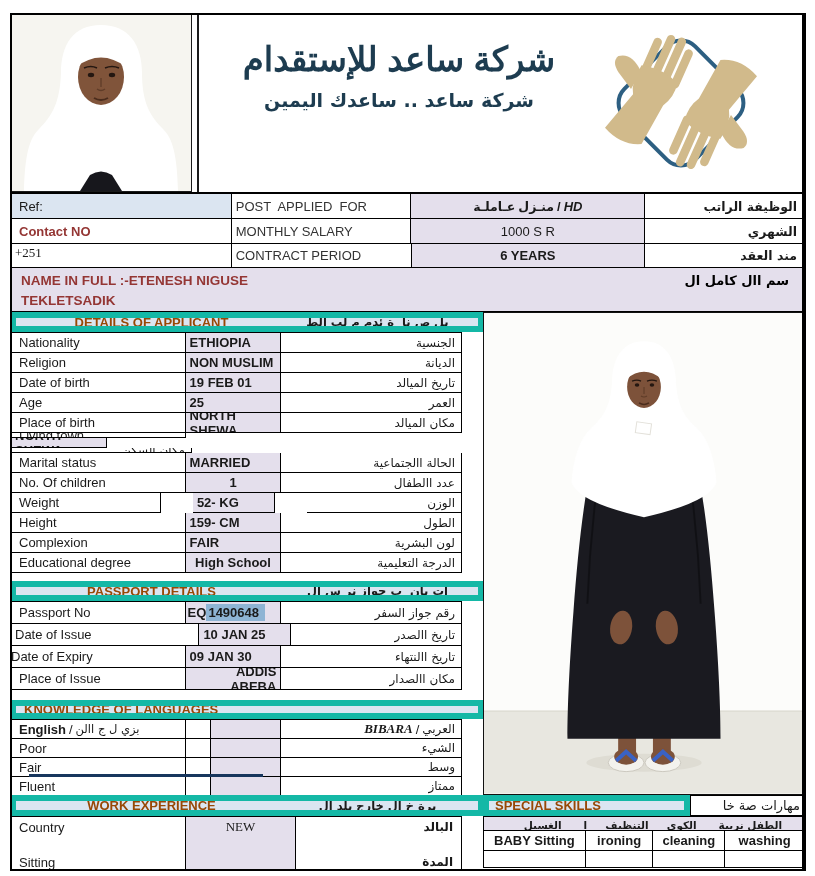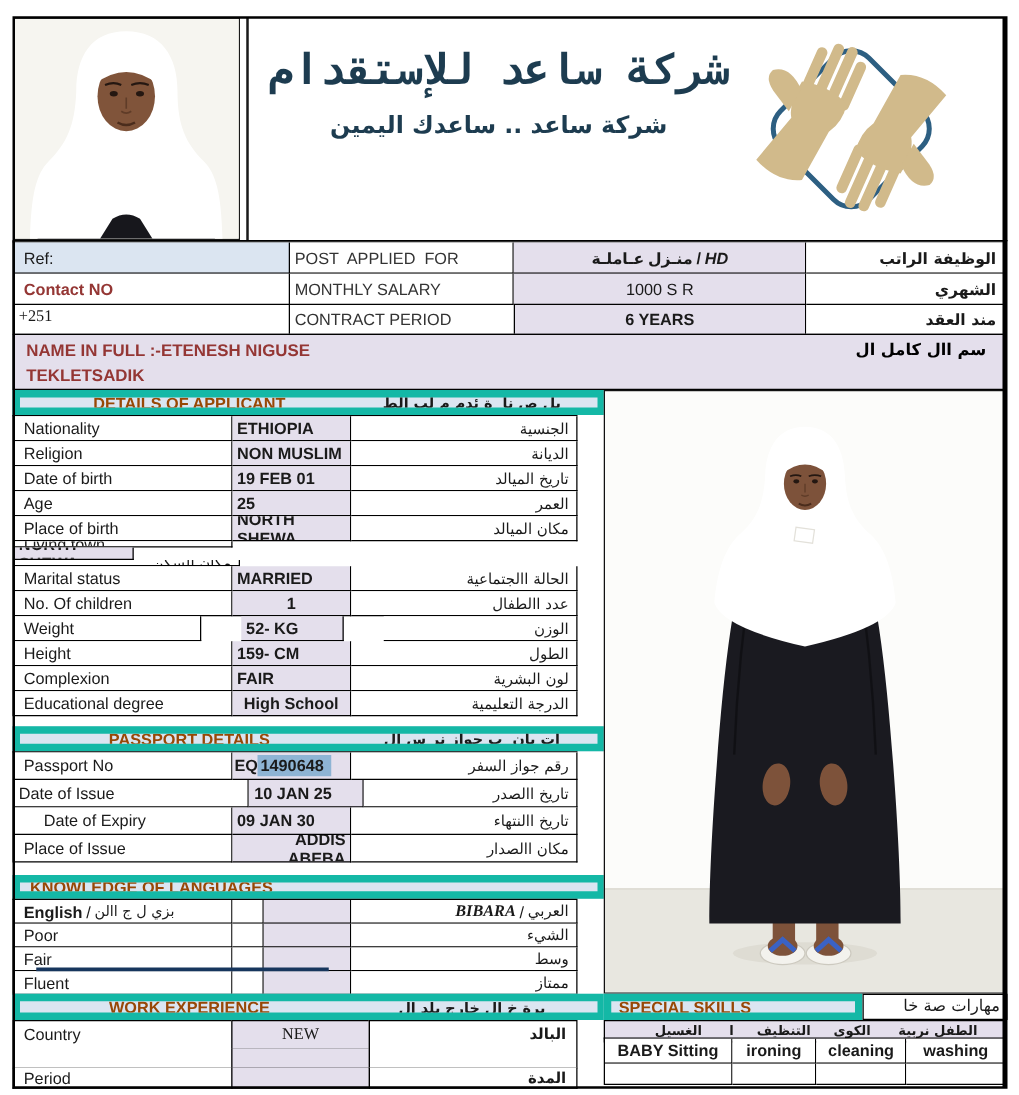--- a/index.html
+++ b/index.html
@@ -9,21 +9,21 @@
   html,body{margin:0;padding:0;background:#ffffff;}
   .page{position:relative;width:815px;height:876px;background:#fff;overflow:hidden;
         font-family:"Liberation Sans",sans-serif;color:#1a1a1a;}
   .page-border{position:absolute;left:10px;top:13px;width:796px;height:858px;
         border:2px solid #000;border-right:4px solid #000;box-sizing:border-box;pointer-events:none;z-index:50;}
   
   .photo-cell{position:absolute;left:11px;top:14px;width:181px;height:178px;border:1px solid #1a1a1a;
         box-sizing:border-box;background:#f6f5f0;}
   .hdr-divider{position:absolute;left:197px;top:14px;width:2px;height:178px;background:#1a1a1a;}
   .title-block{position:absolute;left:203px;top:40px;width:392px;text-align:center;direction:rtl;}
-  .title{font-family:Liberation Mono, monospace;font-weight:bold;font-size:34px;color:var(--navy);line-height:1.15;}
+  .title{font-family:Liberation Sans, sans-serif;font-weight:bold;font-size:34px;color:var(--navy);line-height:1.15;}
   .subtitle{font-family:"DejaVu Sans",sans-serif;font-weight:bold;font-size:19px;color:var(--navy);margin-top:10px;}
   .logo{position:absolute;left:592px;top:17px;width:178px;height:172px;}
   .hline{position:absolute;left:10px;top:192px;width:796px;height:1px;background:#000;}
   
   .tbl{position:absolute;border-left:1px solid #000;border-top:1px solid #000;box-sizing:border-box;}
   .tr{display:flex;}
   .td{box-sizing:border-box;border-right:1px solid #000;border-bottom:1px solid #000;
       display:flex;align-items:center;overflow:hidden;font-size:13px;padding:0 4px;background:#fff;}
   .bar{position:absolute;box-sizing:border-box;border:6px solid #14b8a6;background:var(--blue);
       display:flex;align-items:center;overflow:hidden;}
@@ -205,21 +205,21 @@
           <span class="hl-span">1490648</span>
       </div>
       <div class="td ar" style="width:181px;">رقم جواز السفر</div>
     </div>
     <div class="tr" style="height:22px;">
       <div class="td" style="width:199px;padding-left:4px;">Date of Issue</div>
       <div class="td lav bold" style="width:96px;">10 JAN 25</div>
       <div class="td ar" style="width:181px;">تاريخ االصدر</div>
     </div>
     <div class="tr" style="height:22px;">
-      <div class="td" style="width:175px;padding-left:24px;">Date of Expiry</div>
+      <div class="td" style="width:175px;padding-left:0;">Date of Expiry</div>
       <div class="td lav bold" style="width:96px;">09 JAN 30</div>
       <div class="td ar" style="width:181px;">تاريخ االنتهاء</div>
     </div>
     <div class="tr" style="height:22px;">
       <div class="td" style="width:175px;padding-left:8px;">Place of Issue</div>
       <div class="td lav bold center" style="width:96px;">ADDIS ABEBA</div>
       <div class="td ar" style="width:181px;">مكان االصدار</div>
     </div>
   </div>
 
@@ -262,21 +262,21 @@
     </div>
   </div>
   <div class="fair-line"></div>
 
   <div class="bar" style="left:10px;top:795px;width:474px;height:21px;">
     <div class="ttl center" style="width:271px;display:flex;justify-content:center;">WORK EXPERIENCE</div>
     <div class="arb bold pre" style="width:181px;text-align:center;font-size:11.5px;">برة خ ال خارج بلد ال</div>
   </div>
 
   <div class="td" style="position:absolute;left:10px;top:816px;width:176px;height:39px;border:1px solid #000;align-items:flex-start;padding:3px 0 0 8px;">Country</div>
-  <div class="td" style="position:absolute;left:10px;top:854px;width:176px;height:17px;border:1px solid #000;border-top:none;padding-left:8px;">Period</div>
+  <div class="td" style="position:absolute;left:10px;top:854px;width:176px;height:17px;border:1px solid #000;border-top:none;padding-left:8px;">Sitting</div>
   <div class="td lav serif center" style="position:absolute;left:185px;top:816px;width:111px;height:24px;border:1px solid #000;align-items:flex-start;padding-top:2px;">NEW</div>
   <div class="td lav" style="position:absolute;left:185px;top:839px;width:111px;height:16px;border:1px solid #000;border-top:none;"></div>
   <div class="td lav" style="position:absolute;left:185px;top:854px;width:111px;height:17px;border:1px solid #000;border-top:none;"></div>
   <div class="td arb bold" style="position:absolute;left:295px;top:816px;width:167px;height:39px;border:1px solid #000;align-items:flex-start;justify-content:flex-start;direction:rtl;padding:3px 8px 0 0;font-size:12px;">البالد</div>
   <div class="td arb bold" style="position:absolute;left:295px;top:854px;width:167px;height:17px;border:1px solid #000;border-top:none;justify-content:flex-start;direction:rtl;padding-right:8px;font-size:12px;">المدة</div>
 
   <div class="photo2-cell">
     <svg width="320" height="481" viewBox="0 0 322 483">
       <rect width="322" height="483" fill="#fcfcfa"></rect>
       <rect y="400" width="322" height="83" fill="#e8e7e0"></rect>

